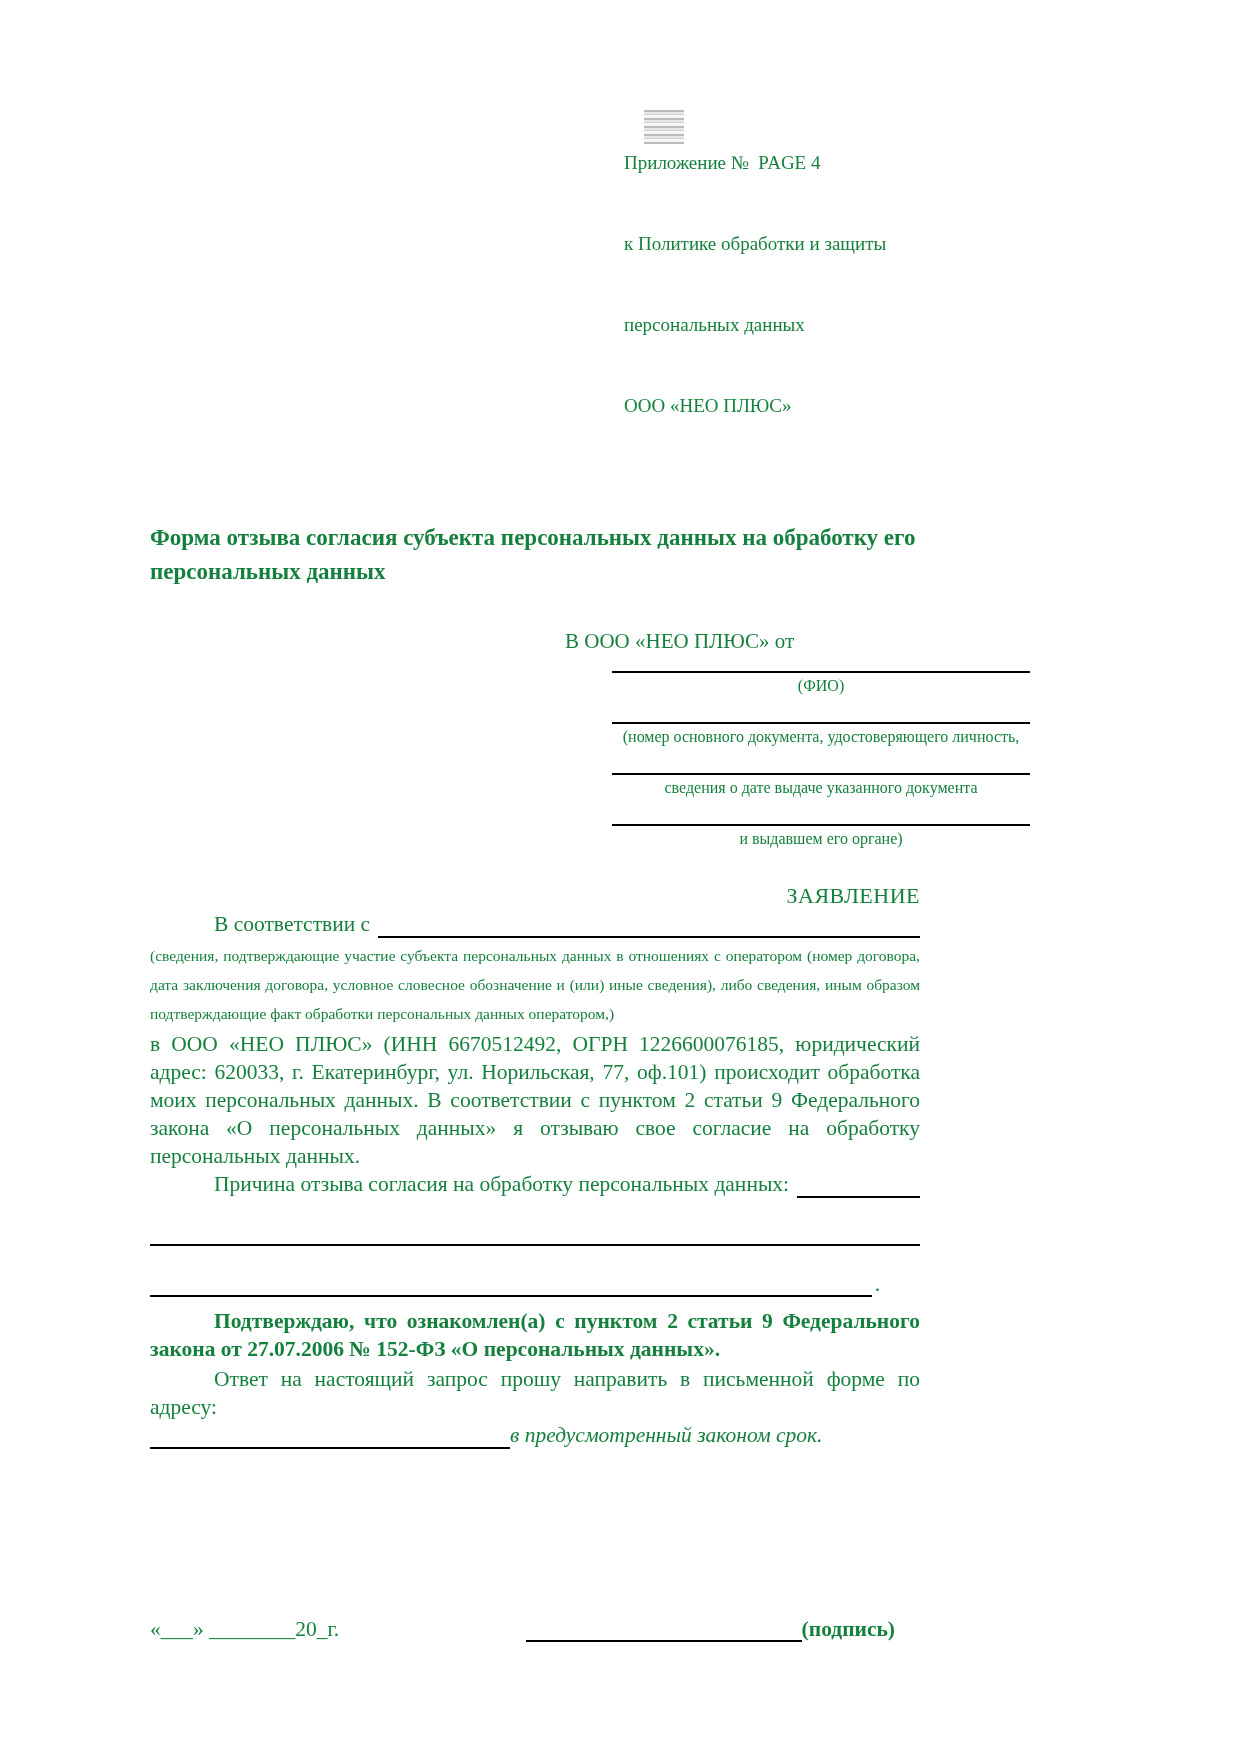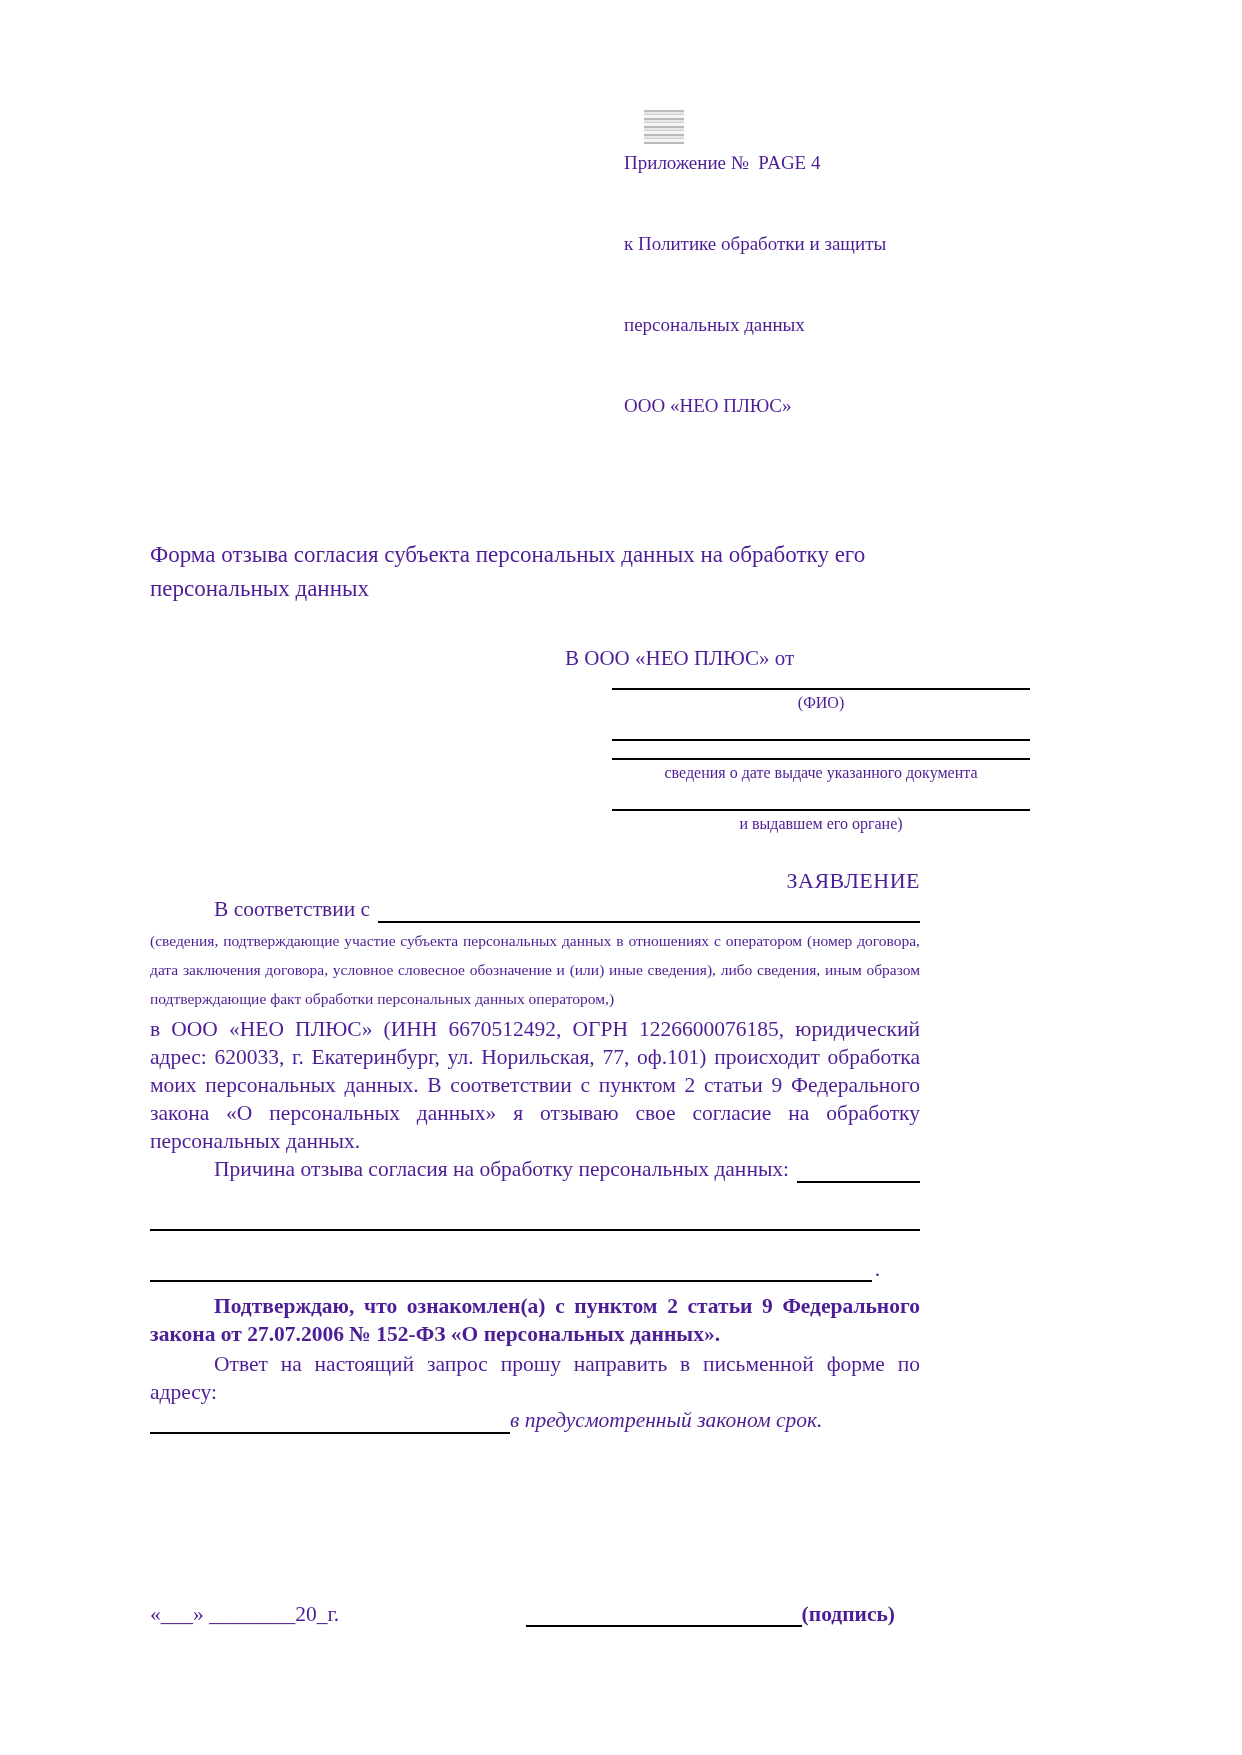--- a/index.html
+++ b/index.html
@@ -2,21 +2,21 @@
 <html><head>
 <meta charset="utf-8">
 <style>
   * { box-sizing: border-box; }
   html, body { margin: 0; padding: 0; background: #ffffff; }
   .page {
     position: relative;
     width: 1132px;
     height: 1755px;
     background: #ffffff;
-    color: #4c1d95;
+    color: #15803d;
     font-family: "Liberation Serif", "DejaVu Serif", serif;
     overflow: hidden;
   }
   .content {
     position: relative;
     padding: 95px 212px 0 150px; 
   }
 
   
   .appendix {
@@ -36,22 +36,22 @@
     height: 34px;
     background: repeating-linear-gradient(180deg,
       #b3b3b3 0px, #b3b3b3 2px,
       #e6e6e6 2px, #e6e6e6 4px,
       #cccccc 4px, #cccccc 5px,
       #f5f5f5 5px, #f5f5f5 8px);
     opacity: 0.9;
   }
 
   .title {
-    margin-top: 65px;
-    font-weight: normal;
+    margin-top: 48px;
+    font-weight: bold;
     font-size: 23px;
     line-height: 34px;
   }
 
   
   .addressee {
     margin-top: 40px;
     margin-left: 415px;
     width: 465px;
     font-size: 21px;
@@ -174,20 +174,21 @@
     </div>
 
     <div class="title">Форма отзыва согласия субъекта персональных данных на обработку его персональных данных</div>
 
     <div class="addressee">
       <div>В ООО «НЕО ПЛЮС» от</div>
       <div class="fill-group">
         <div class="rule"></div>
         <div class="caption">(ФИО)</div>
         <div class="rule"></div>
+        <div class="caption">(номер основного документа, удостоверяющего личность,</div>
         <div class="rule"></div>
         <div class="caption">сведения о дате выдаче указанного документа</div>
         <div class="rule"></div>
         <div class="caption">и выдавшем его органе)</div>
       </div>
     </div>
 
     <div class="statement-heading">ЗАЯВЛЕНИЕ</div>
 
     <div class="intro-row body-text">

